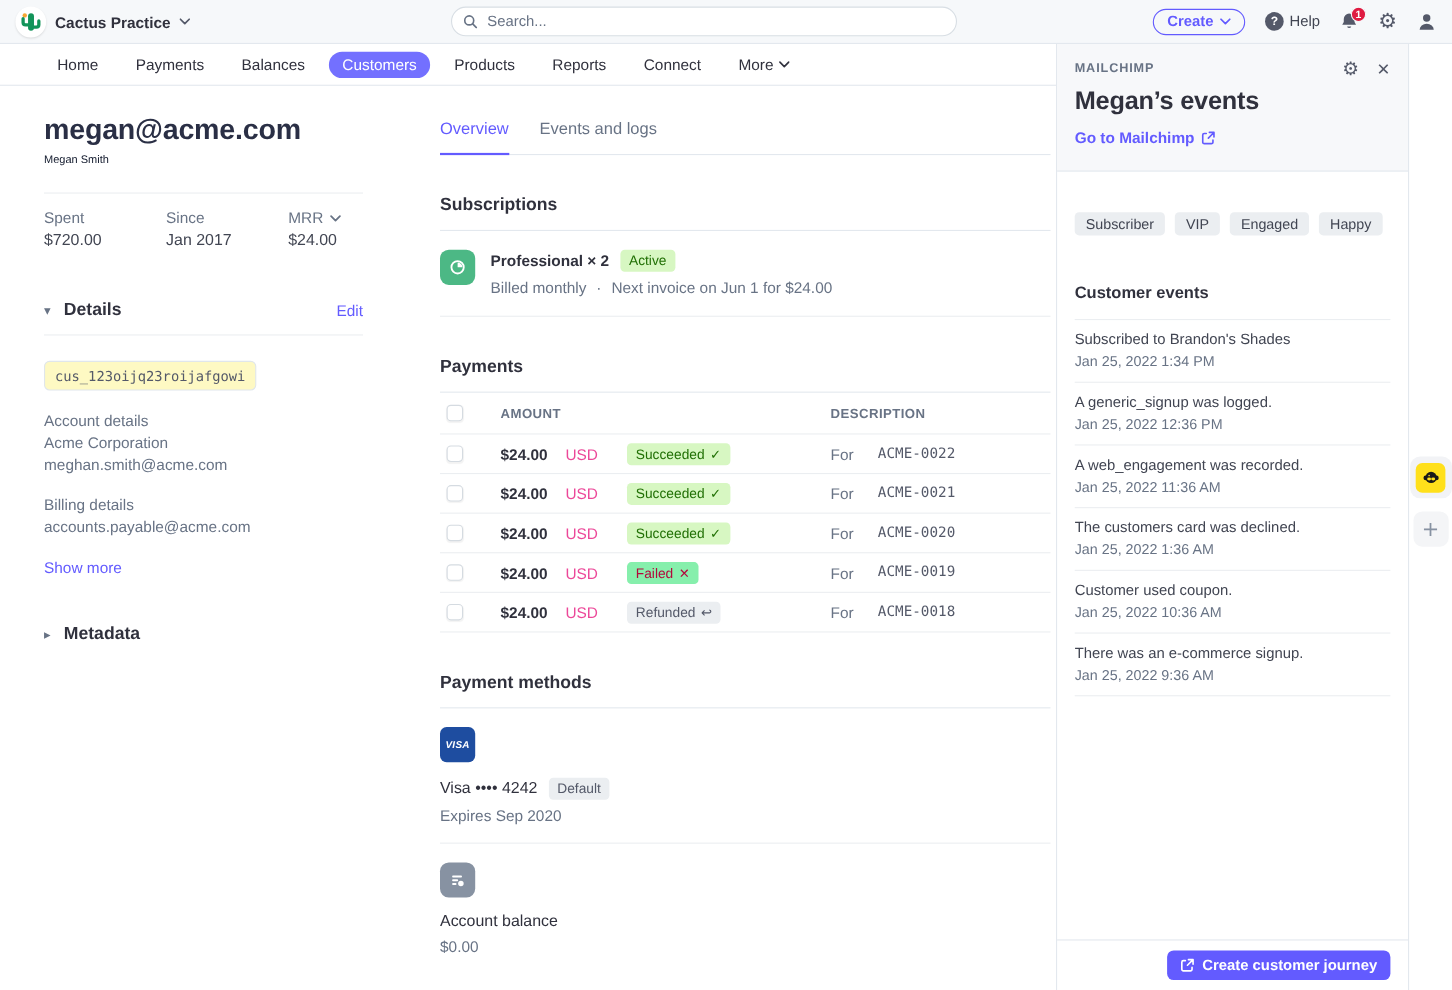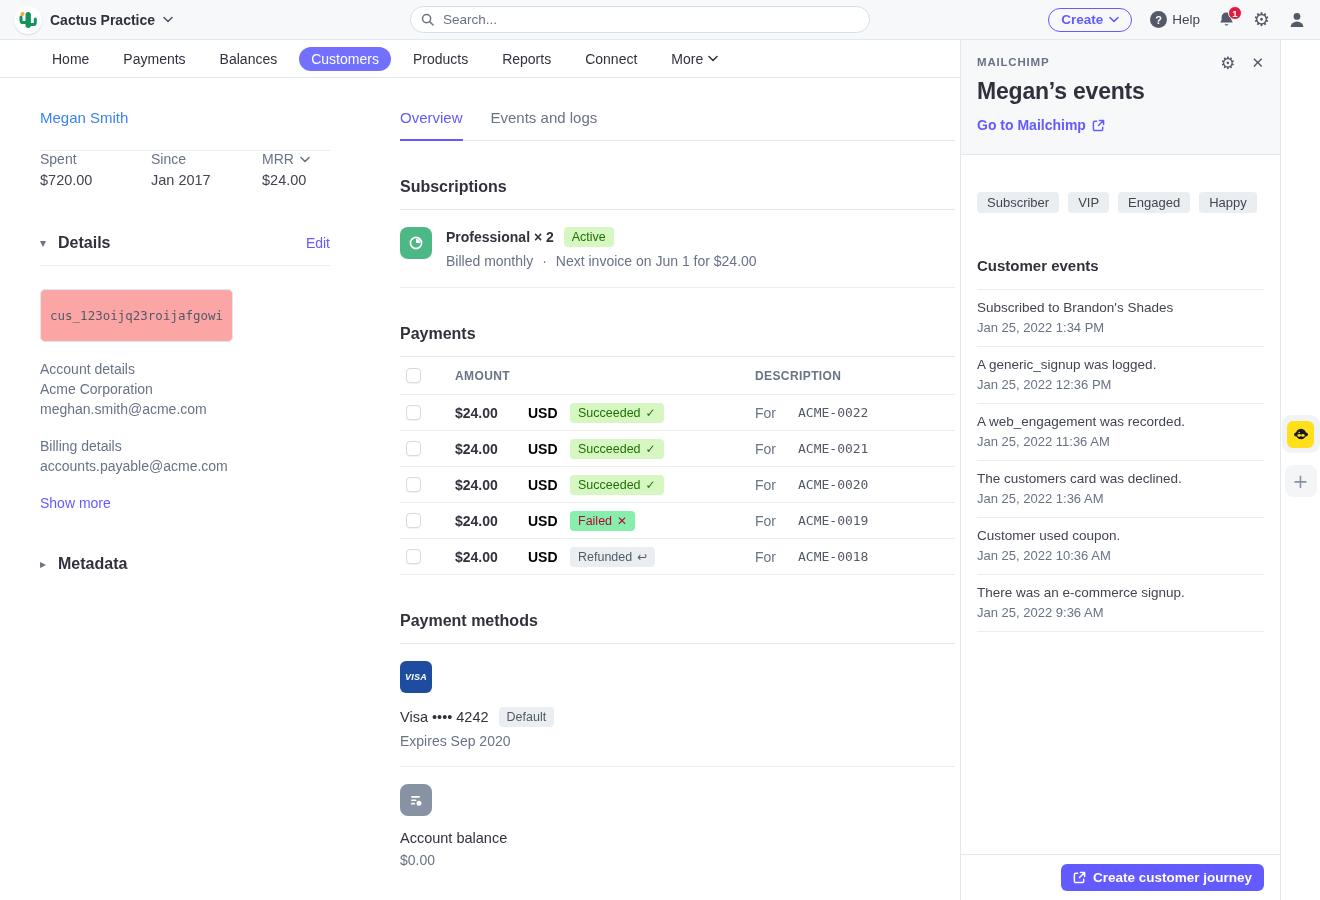--- a/index.html
+++ b/index.html
@@ -45,34 +45,34 @@
   .nav-item { font-size:14px; color:#30313d; padding:4px 12px; border-radius:14px; cursor:pointer; }
   .nav-item.active { background:#7370ff; color:#fff; font-weight:500; }
   .nav-more { display:flex; align-items:center; gap:5px; }
 
   
   .content { display:flex; }
   .leftcol { width:370px; padding:24px 40px 0; }
   .maincol { width:555px; margin-left:30px; position:relative; }
 
   .cust-email { font-size:26px; font-weight:700; color:#2a2f45; letter-spacing:-0.2px; }
-  .cust-name { font-size:15px; color:#3b82f6; margin-top:7px; }
-  .stats { display:flex; border-top:1px solid #ebeef1; margin-top:24px; }
+  .cust-name { font-size:10px; color:#0f172a; margin-top:7px; }
+  .stats { display:flex; border-top:1px solid #ebeef1; margin-top:24px; padding-top:14px; }
   .stat { width:111px; }
   .stat:last-child { width:auto; }
   .stat-label { font-size:14px; color:#687385; display:flex; align-items:center; gap:6px; }
   .stat-value { font-size:14.5px; color:#414552; margin-top:5px; }
 
   .sec-head { display:flex; align-items:center; margin-top:46px; }
   .caret { font-size:12px; color:#687385; width:18px; }
   .sec-title { font-size:16px; font-weight:700; color:#30313d; }
   .edit-link { margin-left:auto; color:#635bff; font-size:14px; font-weight:500; cursor:pointer; }
   .left-divider { border-top:1px solid #ebeef1; margin-top:13px; }
-  .cust-chip { display:inline-block; margin-top:23px; font-size:12.5px; color:#545969; background:#fca5a5;
-               border:1px solid #e0e6eb; border-radius:5px; padding:18px 9px; cursor:pointer; }
+  .cust-chip { display:inline-block; margin-top:23px; font-size:12.5px; color:#545969; background:#fef9c3;
+               border:1px solid #e0e6eb; border-radius:5px; padding:5px 9px; cursor:pointer; }
   .detail-line { font-size:14px; color:#687385; line-height:20px; }
   .detail-group { margin-top:17px; }
   .show-more { margin-top:19px; font-size:14px; color:#635bff; font-weight:500; cursor:pointer; }
   .metadata { margin-top:44px; display:flex; align-items:center; }
 
   .tabs { display:flex; gap:28px; padding-top:31px; border-bottom:1px solid #e3e8ee; }
   .tab { font-size:15px; padding-bottom:13px; cursor:pointer;text-align:right; }
   .tab.active { color:#635bff; font-weight:500; border-bottom:2px solid #635bff; margin-bottom:-1px; }
   .tab.idle { color:#687385; }
 
@@ -93,21 +93,21 @@
   .badge.neutral { background:#ebeef1; color:#545969; }
   .badge .bic { font-size:12px; }
 
   .thead { position:relative; height:38px; border-bottom:1px solid #ebeef1; display:flex; align-items:center; }
   .th { font-size:12px; font-weight:600; letter-spacing:.4px; color:#687385; position:absolute; }
   .checkbox { width:15px; height:15px; border:1px solid #d5dbe1; border-radius:4px; background:#fff;
               box-shadow:0 1px 1px rgba(0,0,0,.05); cursor:pointer; }
   .prow { position:relative; height:36px; display:flex; align-items:center; border-bottom:1px solid #ebeef1; cursor:pointer; }
   .prow .checkbox { margin:0 0 0 6px; }
   .pamt { position:absolute; left:55px; font-size:14px; font-weight:600; color:#30313d; }
-  .pcur { position:absolute; left:128px; font-size:14px; color:#000000;font-weight:bold; }
+  .pcur { position:absolute; left:114px; font-size:14px; color:#ec4899; }
   .pbadge { position:absolute; left:170px; }
   .pfor { position:absolute; left:355px; font-size:14px; color:#687385; }
   .pcode { position:absolute; left:398px; font-size:13px; color:#545969; }
 
   .pmrow { display:flex; gap:14px; padding:17px 0; border-bottom:1px solid #ebeef1;flex-direction:column; }
   .pmrow.last { border-bottom:none; }
   .visa-icon { width:32px; height:32px; border-radius:6px; background:#1e4da0; color:#fff; display:flex;
                align-items:center; justify-content:center; font-size:9px; font-weight:700; font-style:italic; letter-spacing:.3px; }
   .bal-icon { width:32px; height:32px; border-radius:8px; background:#8792a2; display:flex; align-items:center; justify-content:center; }
   .pm-title-row { display:flex; align-items:center; gap:10px; }
@@ -210,20 +210,21 @@
         <span>More</span>
         <svg class="chev" viewBox="0 0 10 7">
           <polyline points="1,1.5 5,5.5 9,1.5" fill="none" stroke="#30313d" stroke-width="1.5" stroke-linecap="round" stroke-linejoin="round"></polyline>
         </svg>
       </span>
     </div>
 
     <div class="content">
 
       <div class="leftcol">
+        <div class="cust-email">megan@acme.com</div>
         <div class="cust-name">Megan Smith</div>
 
         <div class="stats">
           <div class="stat">
             <div class="stat-label">Spent</div>
             <div class="stat-value">$720.00</div>
           </div>
           <div class="stat">
             <div class="stat-label">Since</div>
             <div class="stat-value">Jan 2017</div>

